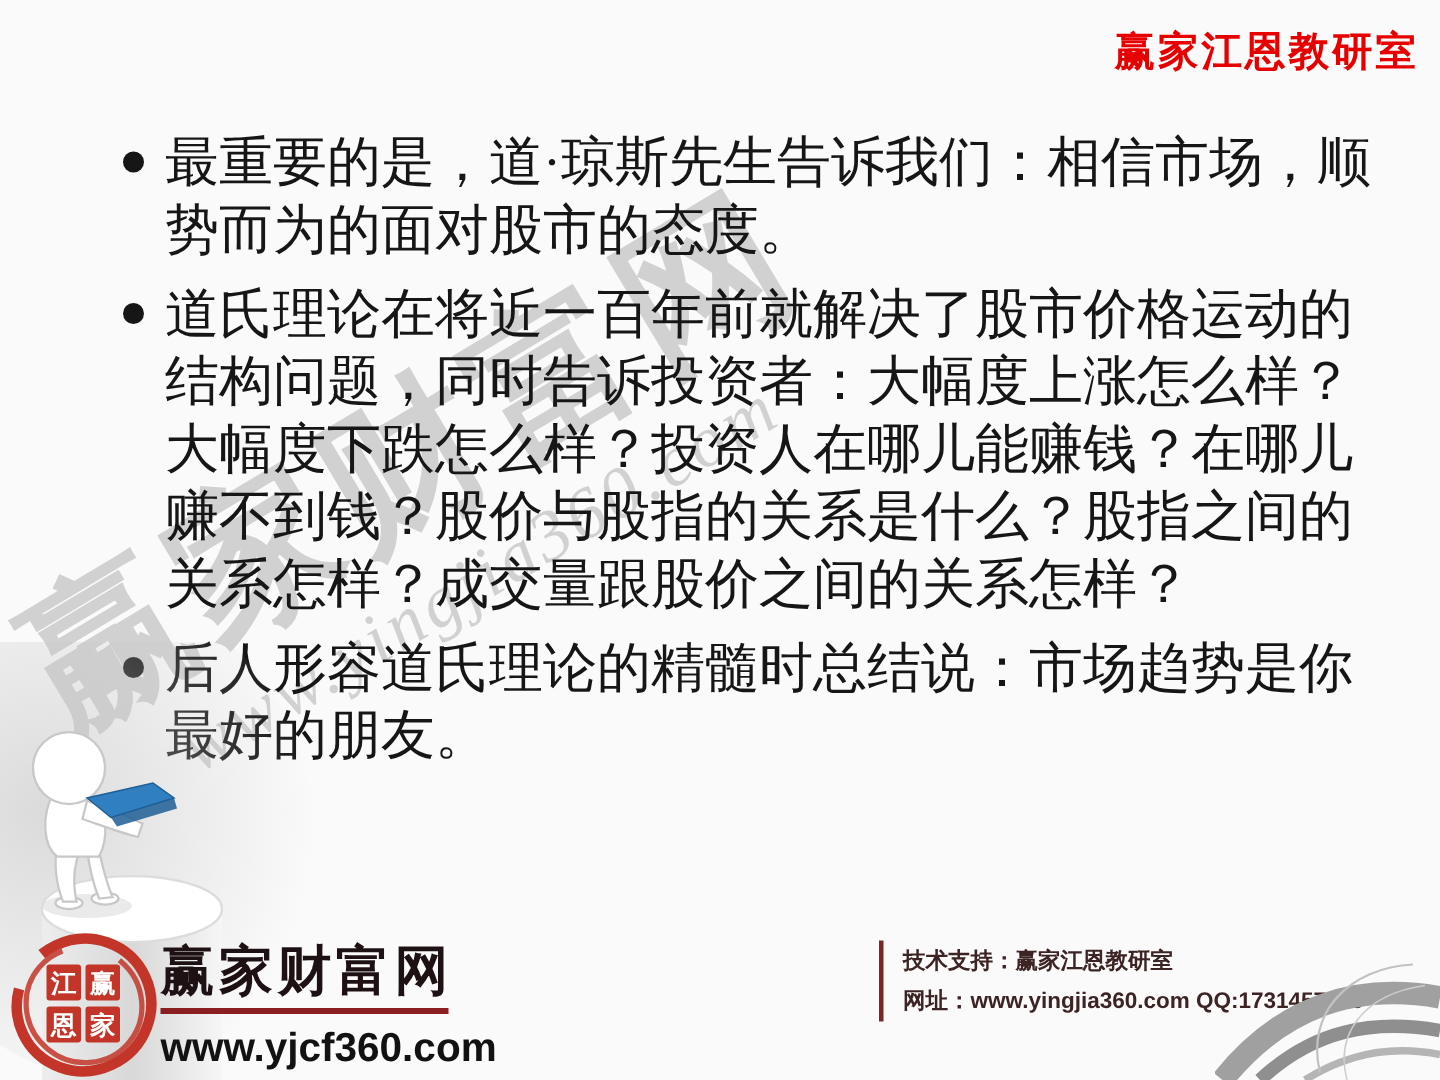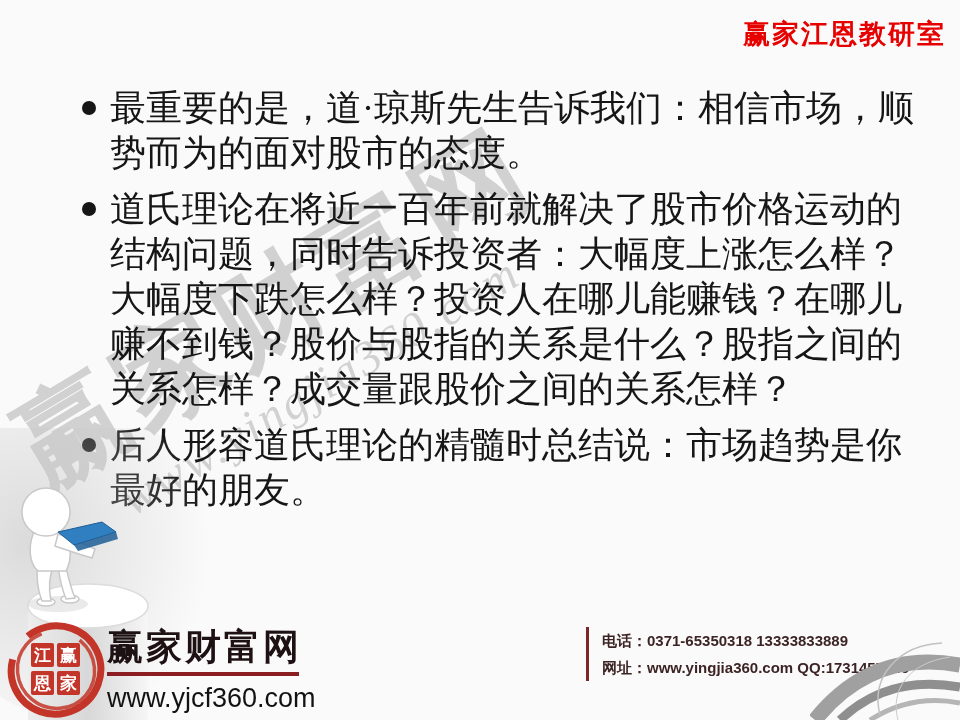--- a/index.html
+++ b/index.html
@@ -31,21 +31,21 @@
   .bullet-dot{
     flex:none;width:14px;height:14px;border-radius:50%;
     background:#161616;margin:15px 14px 0 0;
   }
   .bullet-text{font-size:36px;line-height:45px;}
   
   .seal-svg{position:absolute;left:6px;top:622px;width:100px;height:96px;}
   .brand-block{position:absolute;left:107px;top:627px;font-family:"Liberation Sans",sans-serif;}
   .brand-name{font-size:36px;font-weight:bold;color:#1d1114;letter-spacing:3px;line-height:1.1;}
   .brand-rule{width:192px;height:4px;background:#8a1e20;margin:5px 0 7px;}
-  .brand-url{font-size:27px;font-weight:normal;color:#121212;}
+  .brand-url{font-size:27px;font-weight:bold;color:#121212;}
   .contact-block{
     position:absolute;left:586px;top:627px;
     border-left:3px solid #7c2727;padding-left:13px;
     font-family:"Liberation Sans",sans-serif;font-weight:bold;
     color:#3c2424;font-size:15px;line-height:27px;
   }
   .figure-svg{position:absolute;left:0;top:428px;width:210px;height:292px;}
   .swirl-svg{position:absolute;right:0;bottom:0;width:150px;height:85px;}
 </style>
 </head>
@@ -125,21 +125,21 @@
     </g>
   </svg>
 
   <div class="brand-block">
     <div class="brand-name">赢家财富网</div>
     <div class="brand-rule"></div>
     <div class="brand-url">www.yjcf360.com</div>
   </div>
 
   <div class="contact-block">
-    <div>电话：0371-65350318 13333833889</div>
+    <div>技术支持：赢家江恩教研室</div>
     <div>网址：www.yingjia360.com QQ:1731457646</div>
   </div>
 
   <svg class="swirl-svg" viewBox="0 0 150 85">
     <path d="M5,85 C45,35 95,20 150,30" stroke="#a0a0a0" stroke-width="15" fill="none"></path>
     <path d="M30,85 C65,52 105,44 150,52" stroke="#8f8f8f" stroke-width="9" fill="none"></path>
     <path d="M60,85 C90,66 120,62 150,68" stroke="#b5b5b5" stroke-width="5" fill="none"></path>
     <path d="M70,80 C60,40 90,10 132,8" stroke="#c2c2c2" stroke-width="1.5" fill="none"></path>
     <path d="M88,85 C80,55 98,28 140,22" stroke="#cccccc" stroke-width="1" fill="none"></path>
   </svg>

